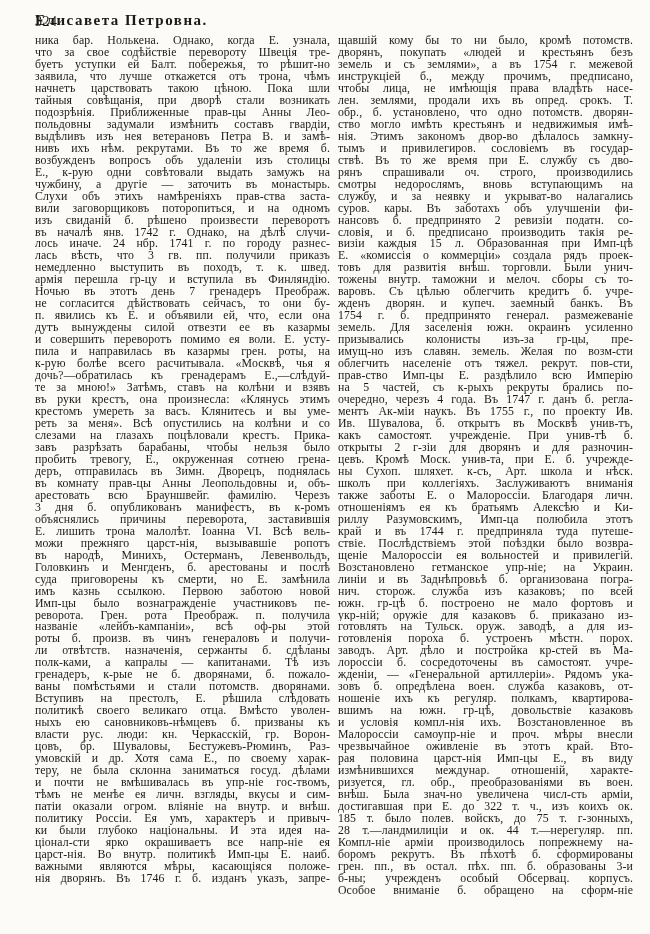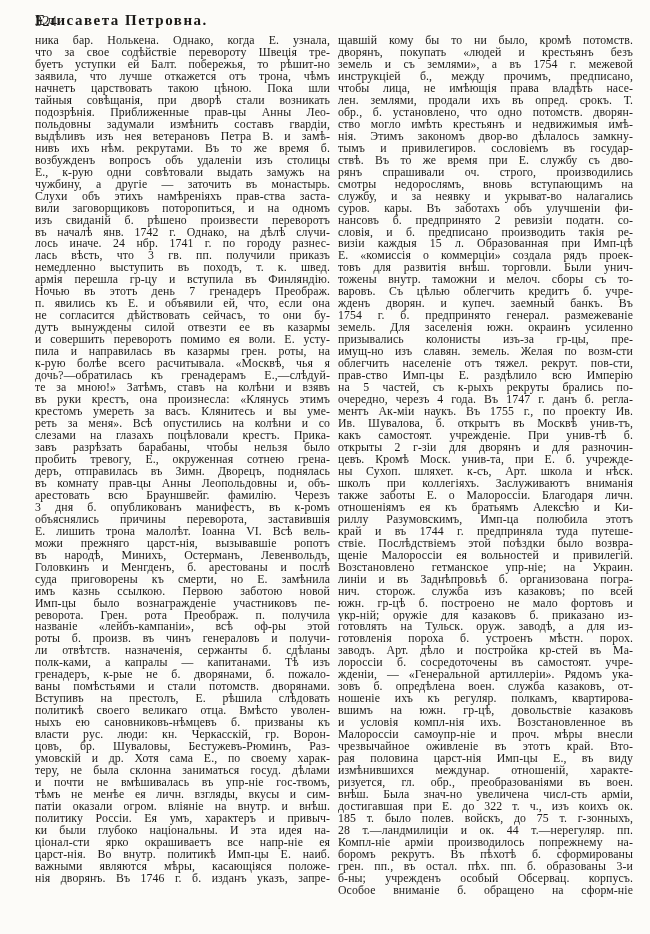--- a/index.html
+++ b/index.html
@@ -73,22 +73,22 @@
         <div class="ln">чужбину, а другіе — заточить въ монастырь.</div>
         <div class="ln">Слухи объ этихъ намѣреніяхъ прав-ства заста-</div>
         <div class="ln">вили заговорщиковъ поторопиться, и на одномъ</div>
         <div class="ln">изъ свиданій б. рѣшено произвести переворотъ</div>
         <div class="ln">въ началѣ янв. 1742 г. Однако, на дѣлѣ случи-</div>
         <div class="ln">лось иначе. 24 нбр. 1741 г. по городу разнес-</div>
         <div class="ln">лась вѣсть, что 3 гв. пп. получили приказъ</div>
         <div class="ln">немедленно выступить въ походъ, т. к. швед.</div>
         <div class="ln">армія перешла гр-цу и вступила въ Финляндію.</div>
         <div class="ln">Ночью въ этотъ день 7 гренадеръ Преображ.</div>
+        <div class="ln">не согласится дѣйствовать сейчасъ, то они бу-</div>
         <div class="ln">п. явились къ Е. и объявили ей, что, если она</div>
-        <div class="ln">не согласится дѣйствовать сейчасъ, то они бу-</div>
         <div class="ln">дутъ вынуждены силой отвезти ее въ казармы</div>
         <div class="ln">и совершить переворотъ помимо ея воли. Е. усту-</div>
         <div class="ln">пила и направилась въ казармы грен. роты, на</div>
         <div class="ln">к-рую болѣе всего расчитывала. «Москвѣ, чья я</div>
         <div class="ln">дочь?—обратилась къ гренадерамъ Е.,—слѣдуй-</div>
         <div class="ln">те за мною!» Затѣмъ, ставъ на колѣни и взявъ</div>
         <div class="ln">въ руки крестъ, она произнесла: «Клянусь этимъ</div>
         <div class="ln">крестомъ умереть за васъ. Клянитесь и вы уме-</div>
         <div class="ln">реть за меня». Всѣ опустились на колѣни и со</div>
         <div class="ln">слезами на глазахъ поцѣловали крестъ. Прика-</div>

